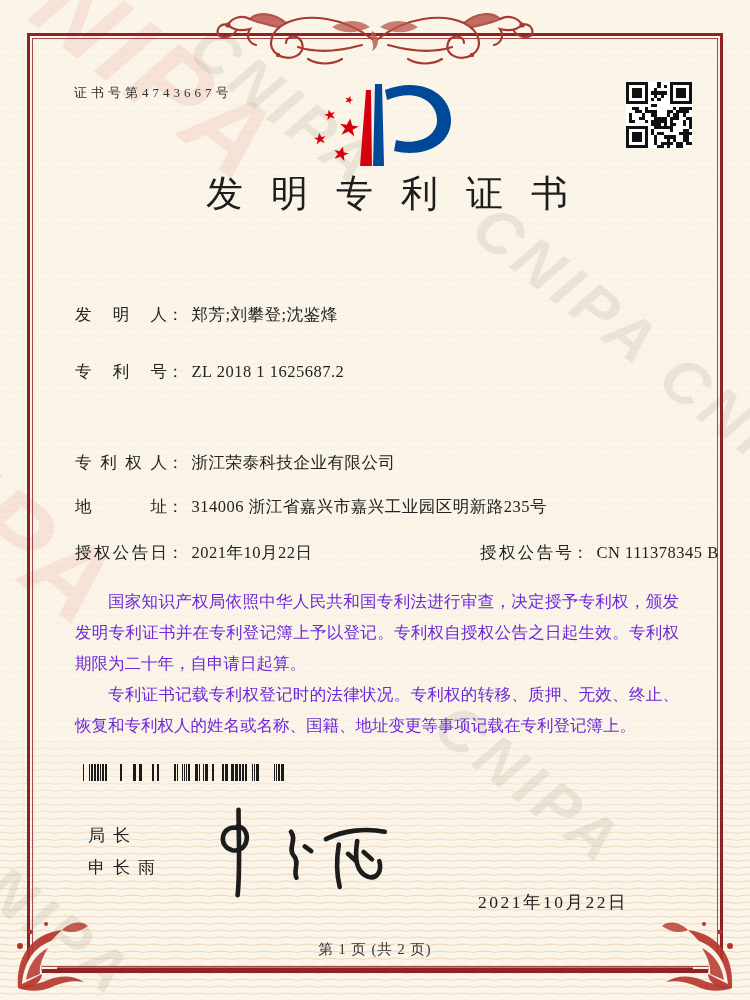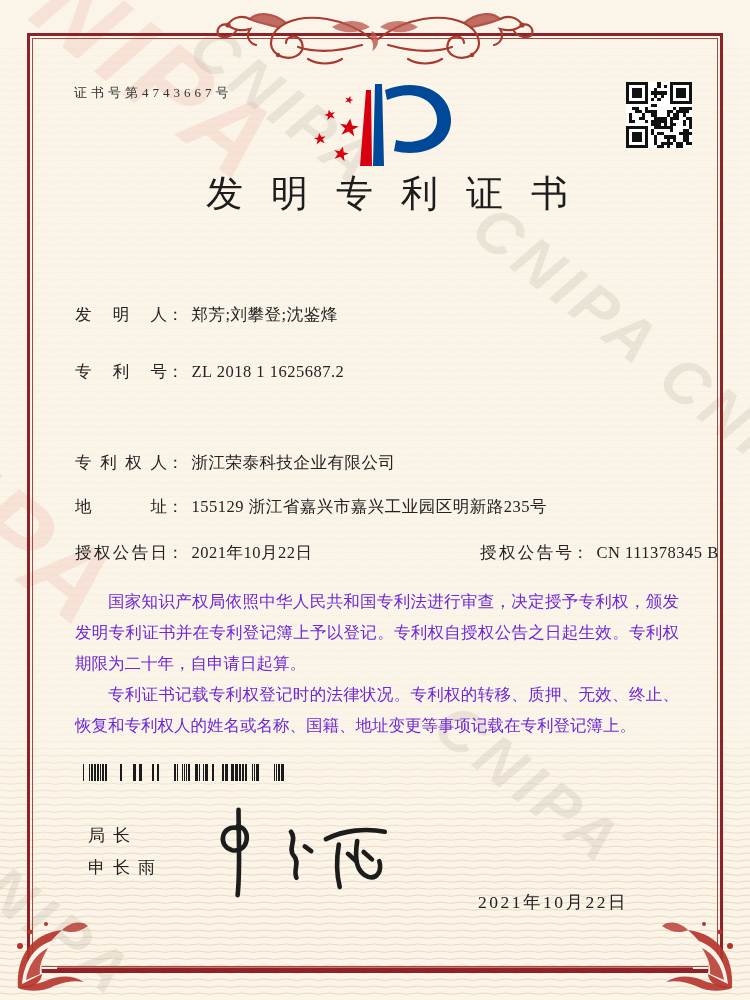--- a/index.html
+++ b/index.html
@@ -566,21 +566,21 @@
   <div class="row" style="top:304px">
     <span class="lbl">发明人</span><span class="colon">：</span><span class="val">郑芳;刘攀登;沈鉴烽</span>
   </div>
   <div class="row" style="top:361px">
     <span class="lbl">专利号</span><span class="colon">：</span><span class="val">ZL 2018 1 1625687.2</span>
   </div>
   <div class="row" style="top:452px">
     <span class="lbl">专利权人</span><span class="colon">：</span><span class="val">浙江荣泰科技企业有限公司</span>
   </div>
   <div class="row" style="top:496px">
-    <span class="lbl">地址</span><span class="colon">：</span><span class="val">155129 浙江省嘉兴市嘉兴工业园区明新路235号</span>
+    <span class="lbl">地址</span><span class="colon">：</span><span class="val">314006 浙江省嘉兴市嘉兴工业园区明新路235号</span>
   </div>
   <div class="row" style="top:542px">
     <span class="lbl">授权公告日</span><span class="colon">：</span><span class="val">2021年10月22日</span>
     <span class="row2">
       <span class="lbl">授权公告号</span><span class="colon">：</span><span class="val">CN 111378345 B</span>
     </span>
   </div>
 
   <div id="notice">
     <p>国家知识产权局依照中华人民共和国专利法进行审查，决定授予专利权，颁发发明专利证书并在专利登记簿上予以登记。专利权自授权公告之日起生效。专利权期限为二十年，自申请日起算。</p>
@@ -640,14 +640,15 @@
       <path d="M126,36 C146,26 170,24 190,28"></path>
       <path d="M140,42 C137,60 138,76 141,88"></path>
       <path d="M160,38 C157,58 159,72 172,77 C182,80 187,70 184,60"></path>
       <path d="M150,52 l9,8"></path>
       <path d="M167,50 l9,8"></path>
     </g>
   </svg>
 
   <div class="abs" id="issue-date">2021年10月22日</div>
 
+  <div class="abs" id="page-footer">第 1 页 (共 2 页)</div>
 
 </div>
 
 </body></html>

